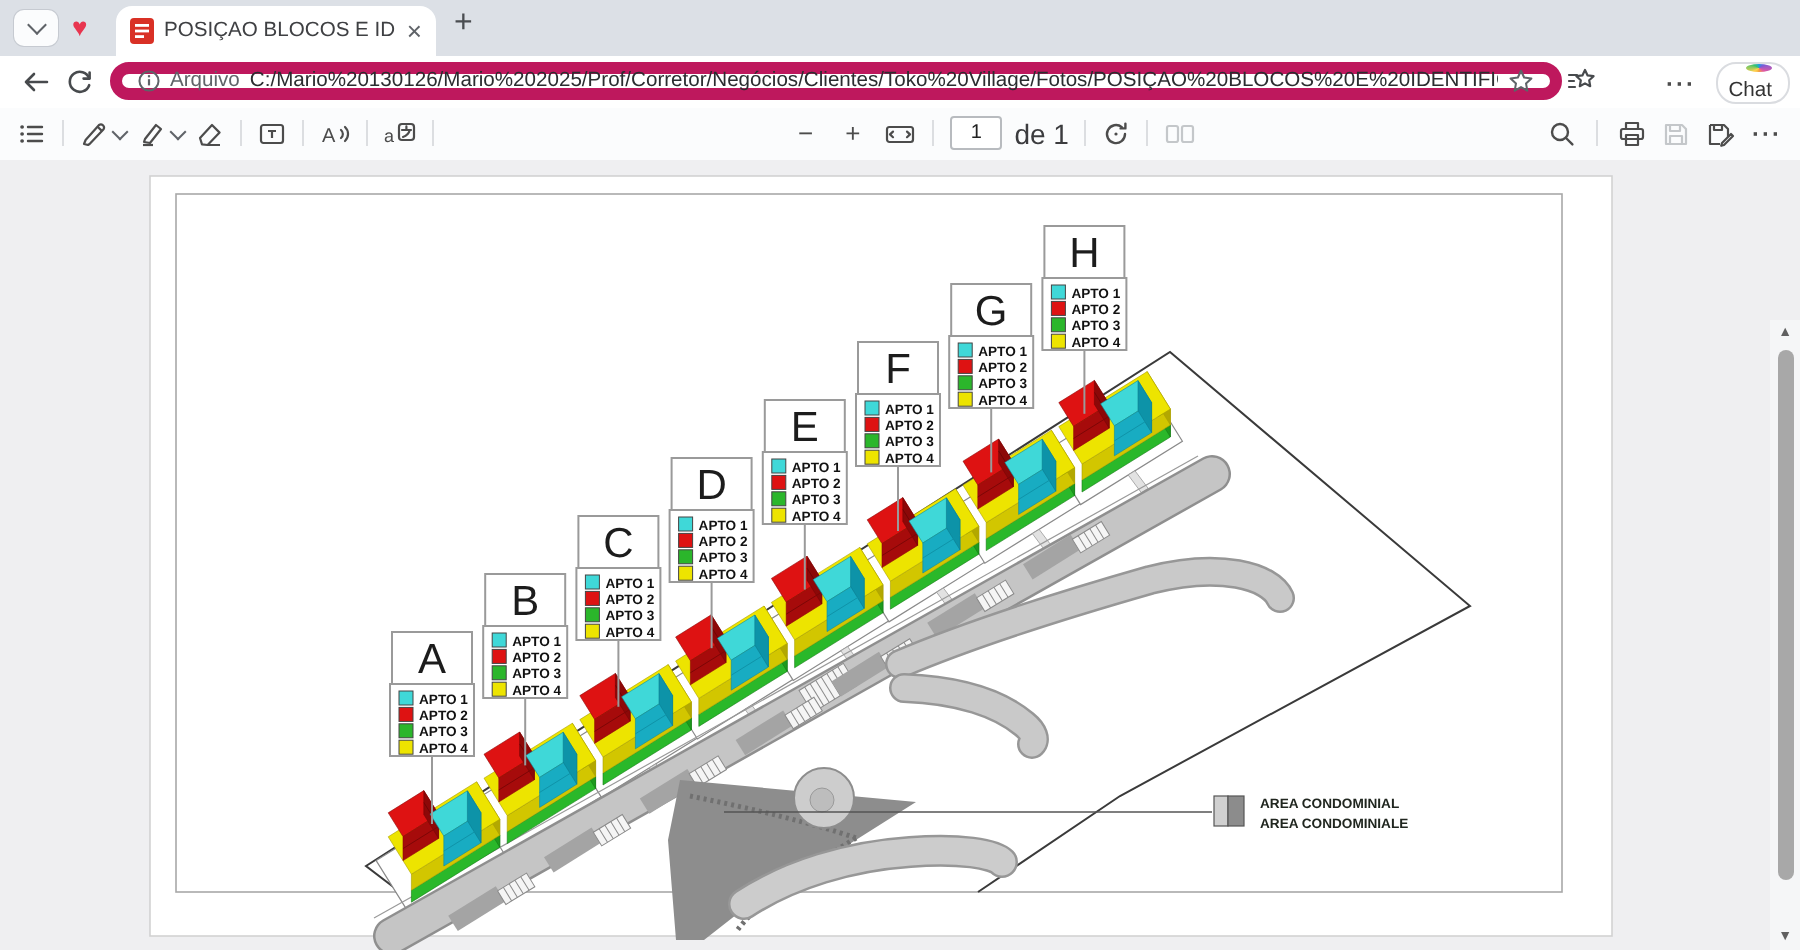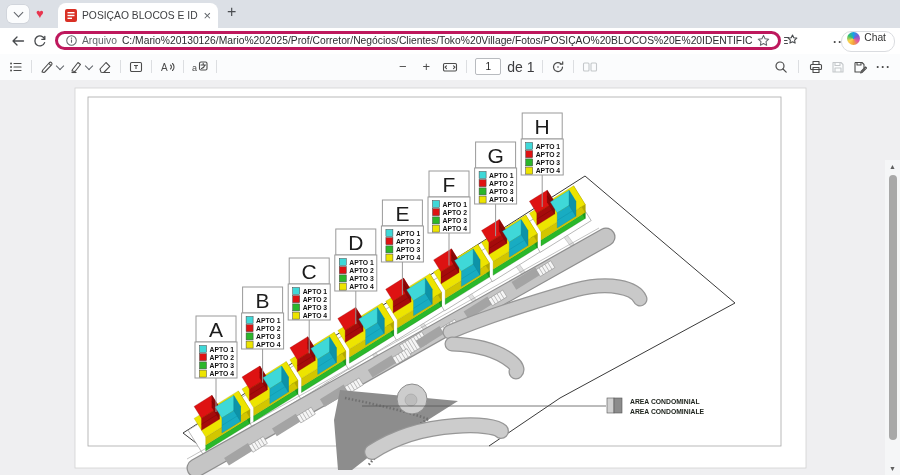--- a/index.html
+++ b/index.html
@@ -13,28 +13,28 @@
     transform:rotate(45deg);margin-top:-3px;}
   .heart{position:absolute;left:36px;top:6px;font-size:13px;line-height:15px;color:#e8354f;}
   .tab{position:absolute;left:58px;top:3px;width:160px;height:25px;background:#fff;
     border-radius:8px 8px 0 0;display:flex;align-items:center;padding:0 7px;box-sizing:border-box;}
   .tabtitle{font-size:10.3px;color:#3f4043;white-space:nowrap;overflow:hidden;flex:1;margin:0 5px;}
   .tabclose{font-size:13px;color:#5f6368;line-height:13px;cursor:pointer;}
   .newtab{position:absolute;left:227px;top:3px;font-size:16px;color:#4a4d51;cursor:pointer;}
   
   .urlbar{position:absolute;top:28px;left:0;right:0;height:26px;background:#fff;border-bottom:1px solid #eceef0;}
   .navic{position:absolute;top:6px;}
-  .pill{position:absolute;left:55px;top:3px;width:726px;height:19px;border:3px solid #be185d;
+  .pill{position:absolute;left:55px;top:3px;width:726px;height:19px;border:6px solid #be185d;
     border-radius:11px;display:flex;align-items:center;gap:5px;padding:0 8px;box-sizing:border-box;background:#fff;text-align:right;}
   .scheme{font-size:10.3px;color:#5f6368;}
   .url{font-size:10.3px;color:#2b2d30;white-space:nowrap;overflow:hidden;flex:1;}
   .rightic{position:absolute;top:5px;}
   .dots{font-size:12px;letter-spacing:1px;color:#4c4c4c;font-weight:bold;}
   .chatbtn{position:absolute;right:5px;top:3px;height:19px;border:1px solid #dadce0;border-radius:10px;
-    display:flex;align-items:flex-start;gap:4px;padding:0 8px 0 5px;cursor:pointer;background:#fff;}
+    display:flex;align-items:flex-end;gap:4px;padding:0 8px 0 5px;cursor:pointer;background:#fff;flex-direction:column;}
   .copichip{width:13px;height:13px;border-radius:50%;
     background:conic-gradient(#19a1e6,#7b5bd6,#e159a2,#f2a33c,#ffd24d,#37c26e,#19a1e6);}
   .chatlbl{font-size:10.3px;color:#333;}
   
   .pdftb{position:absolute;top:54px;left:0;right:0;height:26px;background:#fbfcfd;border-bottom:1px solid #dadce0;}
   .tg{position:absolute;top:0;height:25px;display:flex;align-items:center;gap:6px;}
   .tg-left{left:9px;} .tg-mid{left:399px;} .tg-right{right:9px;gap:8px;}
   .vdiv{width:1px;height:13px;background:#dcdee1;margin:0 2px;}
   .ticon{display:flex;align-items:center;cursor:pointer;}
   .schev{width:5px;height:5px;border-right:1.2px solid #5f6368;border-bottom:1.2px solid #5f6368;

